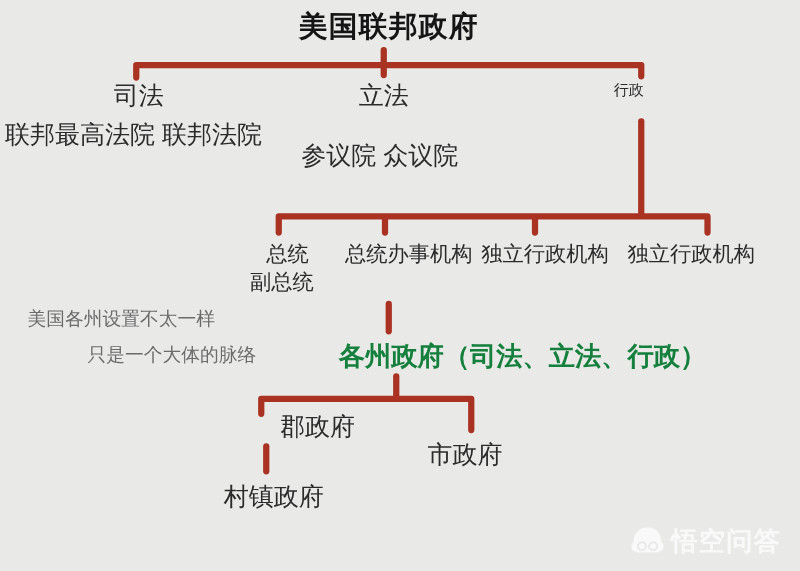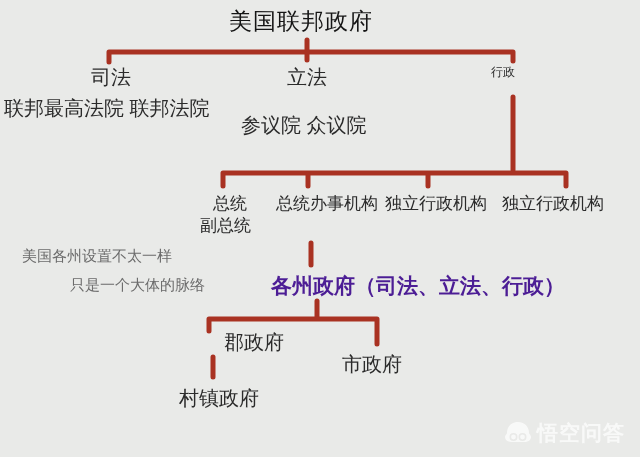--- a/index.html
+++ b/index.html
@@ -9,32 +9,32 @@
     background:#e9eae8;
     overflow:hidden;
     font-family:"Liberation Sans","DejaVu Sans",sans-serif;
   }
   .lbl{
     position:absolute;
     white-space:nowrap;
     color:#2b2b2b;
     line-height:1.1;
   }
-  #title{left:229px;top:9px;font-size:23px;font-weight:normal;color:#151515;letter-spacing:1px;}
+  #title{left:239px;top:9px;font-size:23px;font-weight:bold;color:#151515;letter-spacing:1px;}
   #branch-judicial{left:91px;top:66px;font-size:20px;text-align:center;}
   #branch-legislative{left:287px;top:66px;font-size:20px;}
   #branch-executive{left:491px;top:66px;font-size:12px;}
   #judicial-children{left:4px;top:97px;font-size:20px;}
   #legislative-children{left:241px;top:114px;font-size:20px;}
   #exec-president{left:213px;top:195px;font-size:17px;}
   #exec-vice-president{left:200px;top:217px;font-size:17px;}
   #exec-office{left:276px;top:195px;font-size:17px;}
   #exec-departments{left:385px;top:195px;font-size:17px;}
   #exec-agencies{left:502px;top:195px;font-size:17px;}
-  #state-gov{left:271px;top:274px;font-size:21px;font-weight:bold;color:#4c1d95;}
+  #state-gov{left:271px;top:274px;font-size:21px;font-weight:bold;color:#15803d;}
   #note-line1{left:22px;top:248px;font-size:15px;color:#6b6b6b;}
   #note-line2{left:22px;top:277px;font-size:15px;color:#6b6b6b;margin-left:48px;}
   #local-county{left:177px;top:331px;font-size:20px;margin-left:47px;}
   #local-city{left:342px;top:353px;font-size:20px;}
   #local-village{left:179px;top:387px;font-size:20px;}
   #connector-svg{position:absolute;left:0;top:0;}
   #connector-svg path{fill:none;stroke:#a93222;stroke-width:5;stroke-linecap:round;stroke-linejoin:round;}
   #watermark{
     position:absolute;left:504px;top:419px;
     display:flex;align-items:center;gap:5px;

